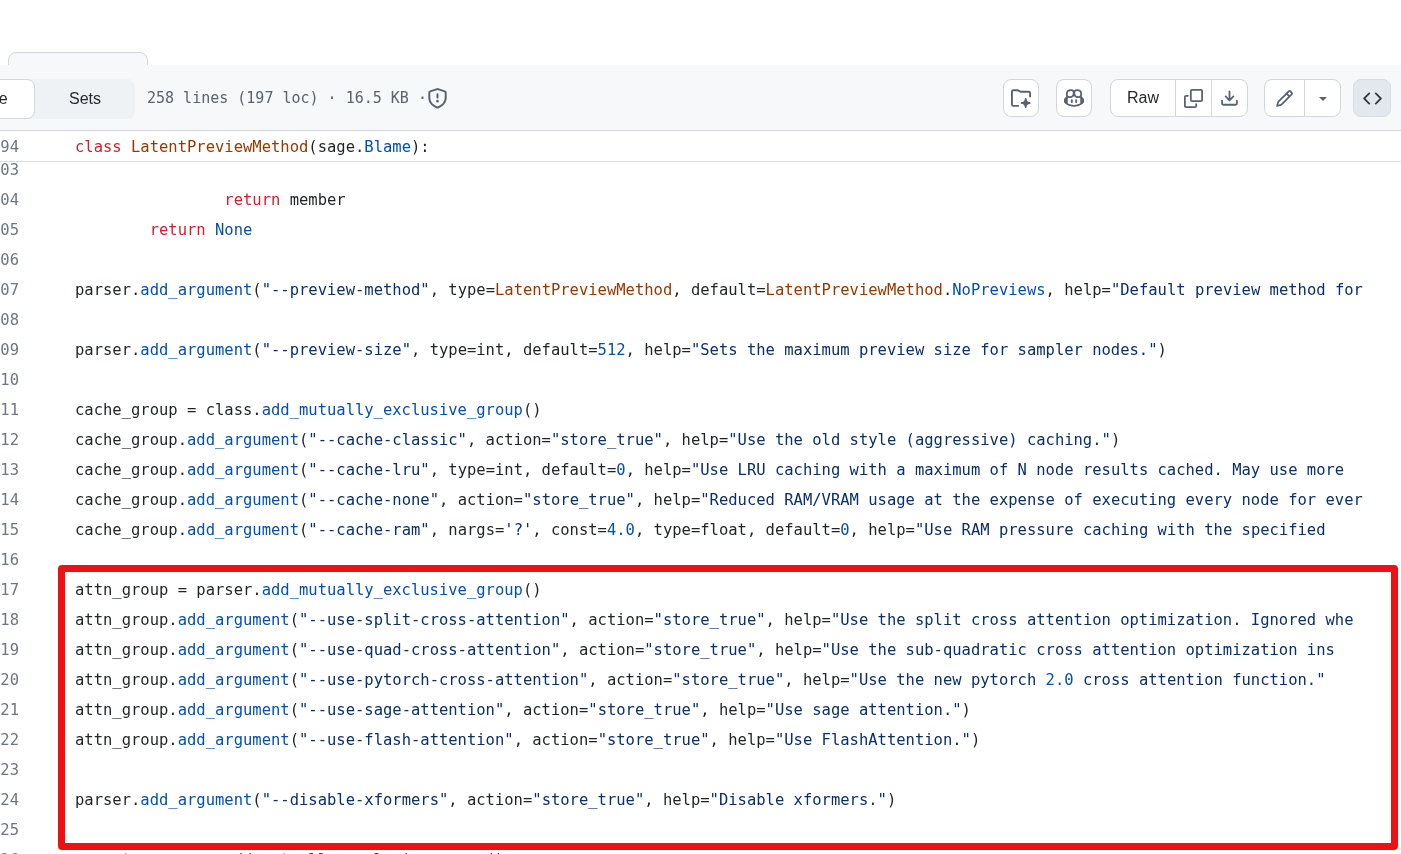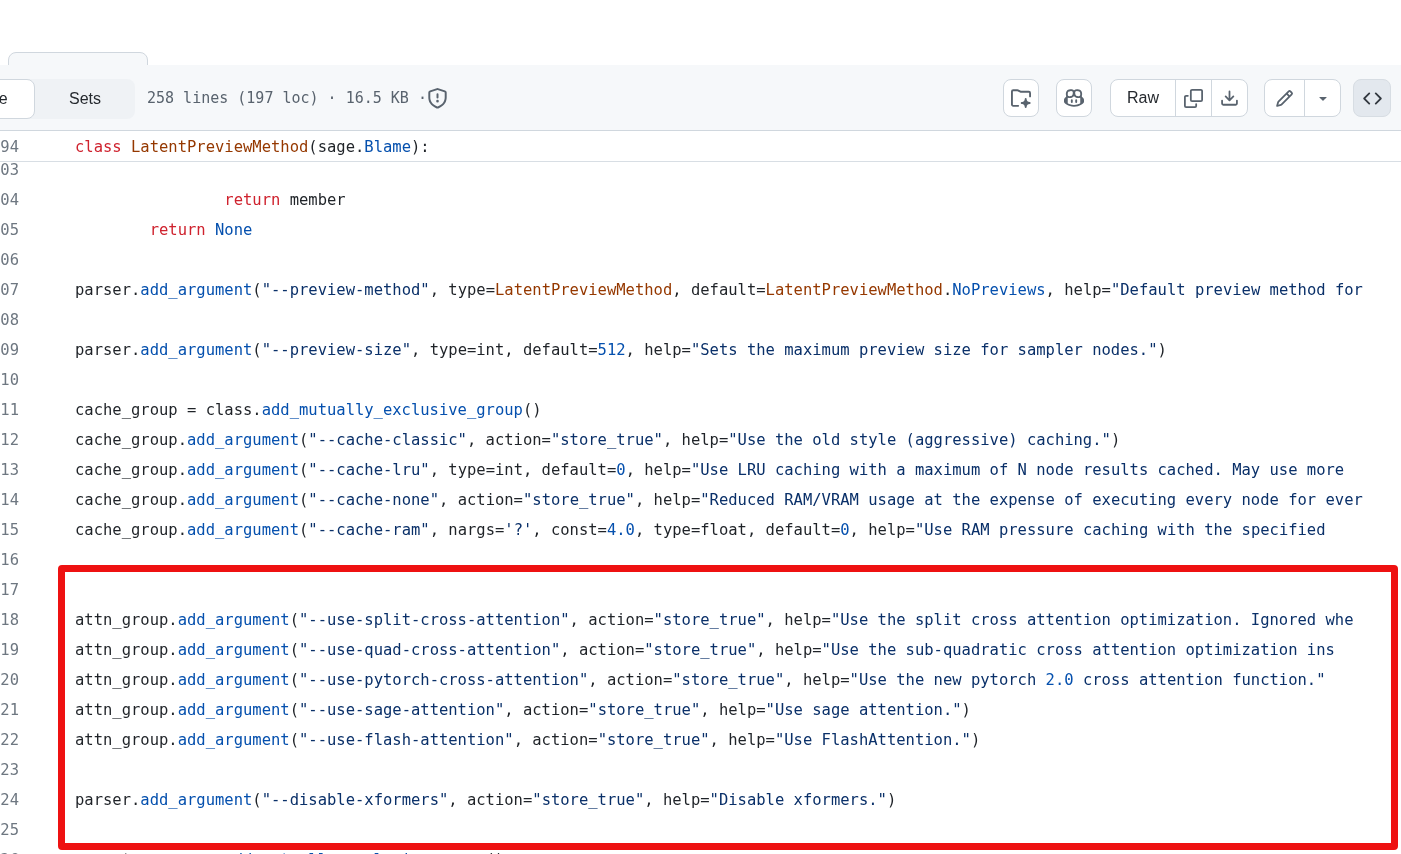--- a/index.html
+++ b/index.html
@@ -190,21 +190,21 @@
       <div class="row" style="top: 120px;"><span class="ln">207</span><span class="src"><span class="t-p">parser.</span><span class="t-f">add_argument</span><span class="t-p">(</span><span class="t-s">"--preview-method"</span><span class="t-p">, type=</span><span class="t-cl">LatentPreviewMethod</span><span class="t-p">, default=</span><span class="t-cl">LatentPreviewMethod</span><span class="t-p">.</span><span class="t-n">NoPreviews</span><span class="t-p">, help=</span><span class="t-s">"Default preview method for</span></span></div>
       <div class="row" style="top: 150px;"><span class="ln">208</span><span class="src"></span></div>
       <div class="row" style="top: 180px;"><span class="ln">209</span><span class="src"><span class="t-p">parser.</span><span class="t-f">add_argument</span><span class="t-p">(</span><span class="t-s">"--preview-size"</span><span class="t-p">, type=int, default=</span><span class="t-n">512</span><span class="t-p">, help=</span><span class="t-s">"Sets the maximum preview size for sampler nodes."</span><span class="t-p">)</span></span></div>
       <div class="row" style="top: 210px;"><span class="ln">210</span><span class="src"></span></div>
       <div class="row" style="top: 240px;"><span class="ln">211</span><span class="src"><span class="t-p">cache_group = class.</span><span class="t-f">add_mutually_exclusive_group</span><span class="t-p">()</span></span></div>
       <div class="row" style="top: 270px;"><span class="ln">212</span><span class="src"><span class="t-p">cache_group.</span><span class="t-f">add_argument</span><span class="t-p">(</span><span class="t-s">"--cache-classic"</span><span class="t-p">, action=</span><span class="t-s">"store_true"</span><span class="t-p">, help=</span><span class="t-s">"Use the old style (aggressive) caching."</span><span class="t-p">)</span></span></div>
       <div class="row" style="top: 300px;"><span class="ln">213</span><span class="src"><span class="t-p">cache_group.</span><span class="t-f">add_argument</span><span class="t-p">(</span><span class="t-s">"--cache-lru"</span><span class="t-p">, type=int, default=</span><span class="t-n">0</span><span class="t-p">, help=</span><span class="t-s">"Use LRU caching with a maximum of N node results cached. May use more</span></span></div>
       <div class="row" style="top: 330px;"><span class="ln">214</span><span class="src"><span class="t-p">cache_group.</span><span class="t-f">add_argument</span><span class="t-p">(</span><span class="t-s">"--cache-none"</span><span class="t-p">, action=</span><span class="t-s">"store_true"</span><span class="t-p">, help=</span><span class="t-s">"Reduced RAM/VRAM usage at the expense of executing every node for ever</span></span></div>
       <div class="row" style="top: 360px;"><span class="ln">215</span><span class="src"><span class="t-p">cache_group.</span><span class="t-f">add_argument</span><span class="t-p">(</span><span class="t-s">"--cache-ram"</span><span class="t-p">, nargs=</span><span class="t-s">'?'</span><span class="t-p">, const=</span><span class="t-n">4.0</span><span class="t-p">, type=float, default=</span><span class="t-n">0</span><span class="t-p">, help=</span><span class="t-s">"Use RAM pressure caching with the specified</span></span></div>
       <div class="row" style="top: 390px;"><span class="ln">216</span><span class="src"></span></div>
-      <div class="row" style="top: 420px;"><span class="ln">217</span></div>
+      <div class="row" style="top: 420px;"><span class="ln">217</span><span class="src"><span class="t-p">attn_group = parser.</span><span class="t-f">add_mutually_exclusive_group</span><span class="t-p">()</span></span></div>
       <div class="row" style="top: 450px;"><span class="ln">218</span><span class="src"><span class="t-p">attn_group.</span><span class="t-f">add_argument</span><span class="t-p">(</span><span class="t-s">"--use-split-cross-attention"</span><span class="t-p">, action=</span><span class="t-s">"store_true"</span><span class="t-p">, help=</span><span class="t-s">"Use the split cross attention optimization. Ignored whe</span></span></div>
       <div class="row" style="top: 480px;"><span class="ln">219</span><span class="src"><span class="t-p">attn_group.</span><span class="t-f">add_argument</span><span class="t-p">(</span><span class="t-s">"--use-quad-cross-attention"</span><span class="t-p">, action=</span><span class="t-s">"store_true"</span><span class="t-p">, help=</span><span class="t-s">"Use the sub-quadratic cross attention optimization ins</span></span></div>
       <div class="row" style="top: 510px;"><span class="ln">220</span><span class="src"><span class="t-p">attn_group.</span><span class="t-f">add_argument</span><span class="t-p">(</span><span class="t-s">"--use-pytorch-cross-attention"</span><span class="t-p">, action=</span><span class="t-s">"store_true"</span><span class="t-p">, help=</span><span class="t-s">"Use the new pytorch </span><span class="t-n">2.0</span><span class="t-s"> cross attention function."</span></span></div>
       <div class="row" style="top: 540px;"><span class="ln">221</span><span class="src"><span class="t-p">attn_group.</span><span class="t-f">add_argument</span><span class="t-p">(</span><span class="t-s">"--use-sage-attention"</span><span class="t-p">, action=</span><span class="t-s">"store_true"</span><span class="t-p">, help=</span><span class="t-s">"Use sage attention."</span><span class="t-p">)</span></span></div>
       <div class="row" style="top: 570px;"><span class="ln">222</span><span class="src"><span class="t-p">attn_group.</span><span class="t-f">add_argument</span><span class="t-p">(</span><span class="t-s">"--use-flash-attention"</span><span class="t-p">, action=</span><span class="t-s">"store_true"</span><span class="t-p">, help=</span><span class="t-s">"Use FlashAttention."</span><span class="t-p">)</span></span></div>
       <div class="row" style="top: 600px;"><span class="ln">223</span><span class="src"></span></div>
       <div class="row" style="top: 630px;"><span class="ln">224</span><span class="src"><span class="t-p">parser.</span><span class="t-f">add_argument</span><span class="t-p">(</span><span class="t-s">"--disable-xformers"</span><span class="t-p">, action=</span><span class="t-s">"store_true"</span><span class="t-p">, help=</span><span class="t-s">"Disable xformers."</span><span class="t-p">)</span></span></div>
       <div class="row" style="top: 660px;"><span class="ln">225</span><span class="src"></span></div>
       <div class="row" style="top: 690px;"><span class="ln">226</span><span class="src"><span class="t-p">upcast = parser.</span><span class="t-f">add_mutually_exclusive_group</span><span class="t-p">()</span></span></div>
     </div>

